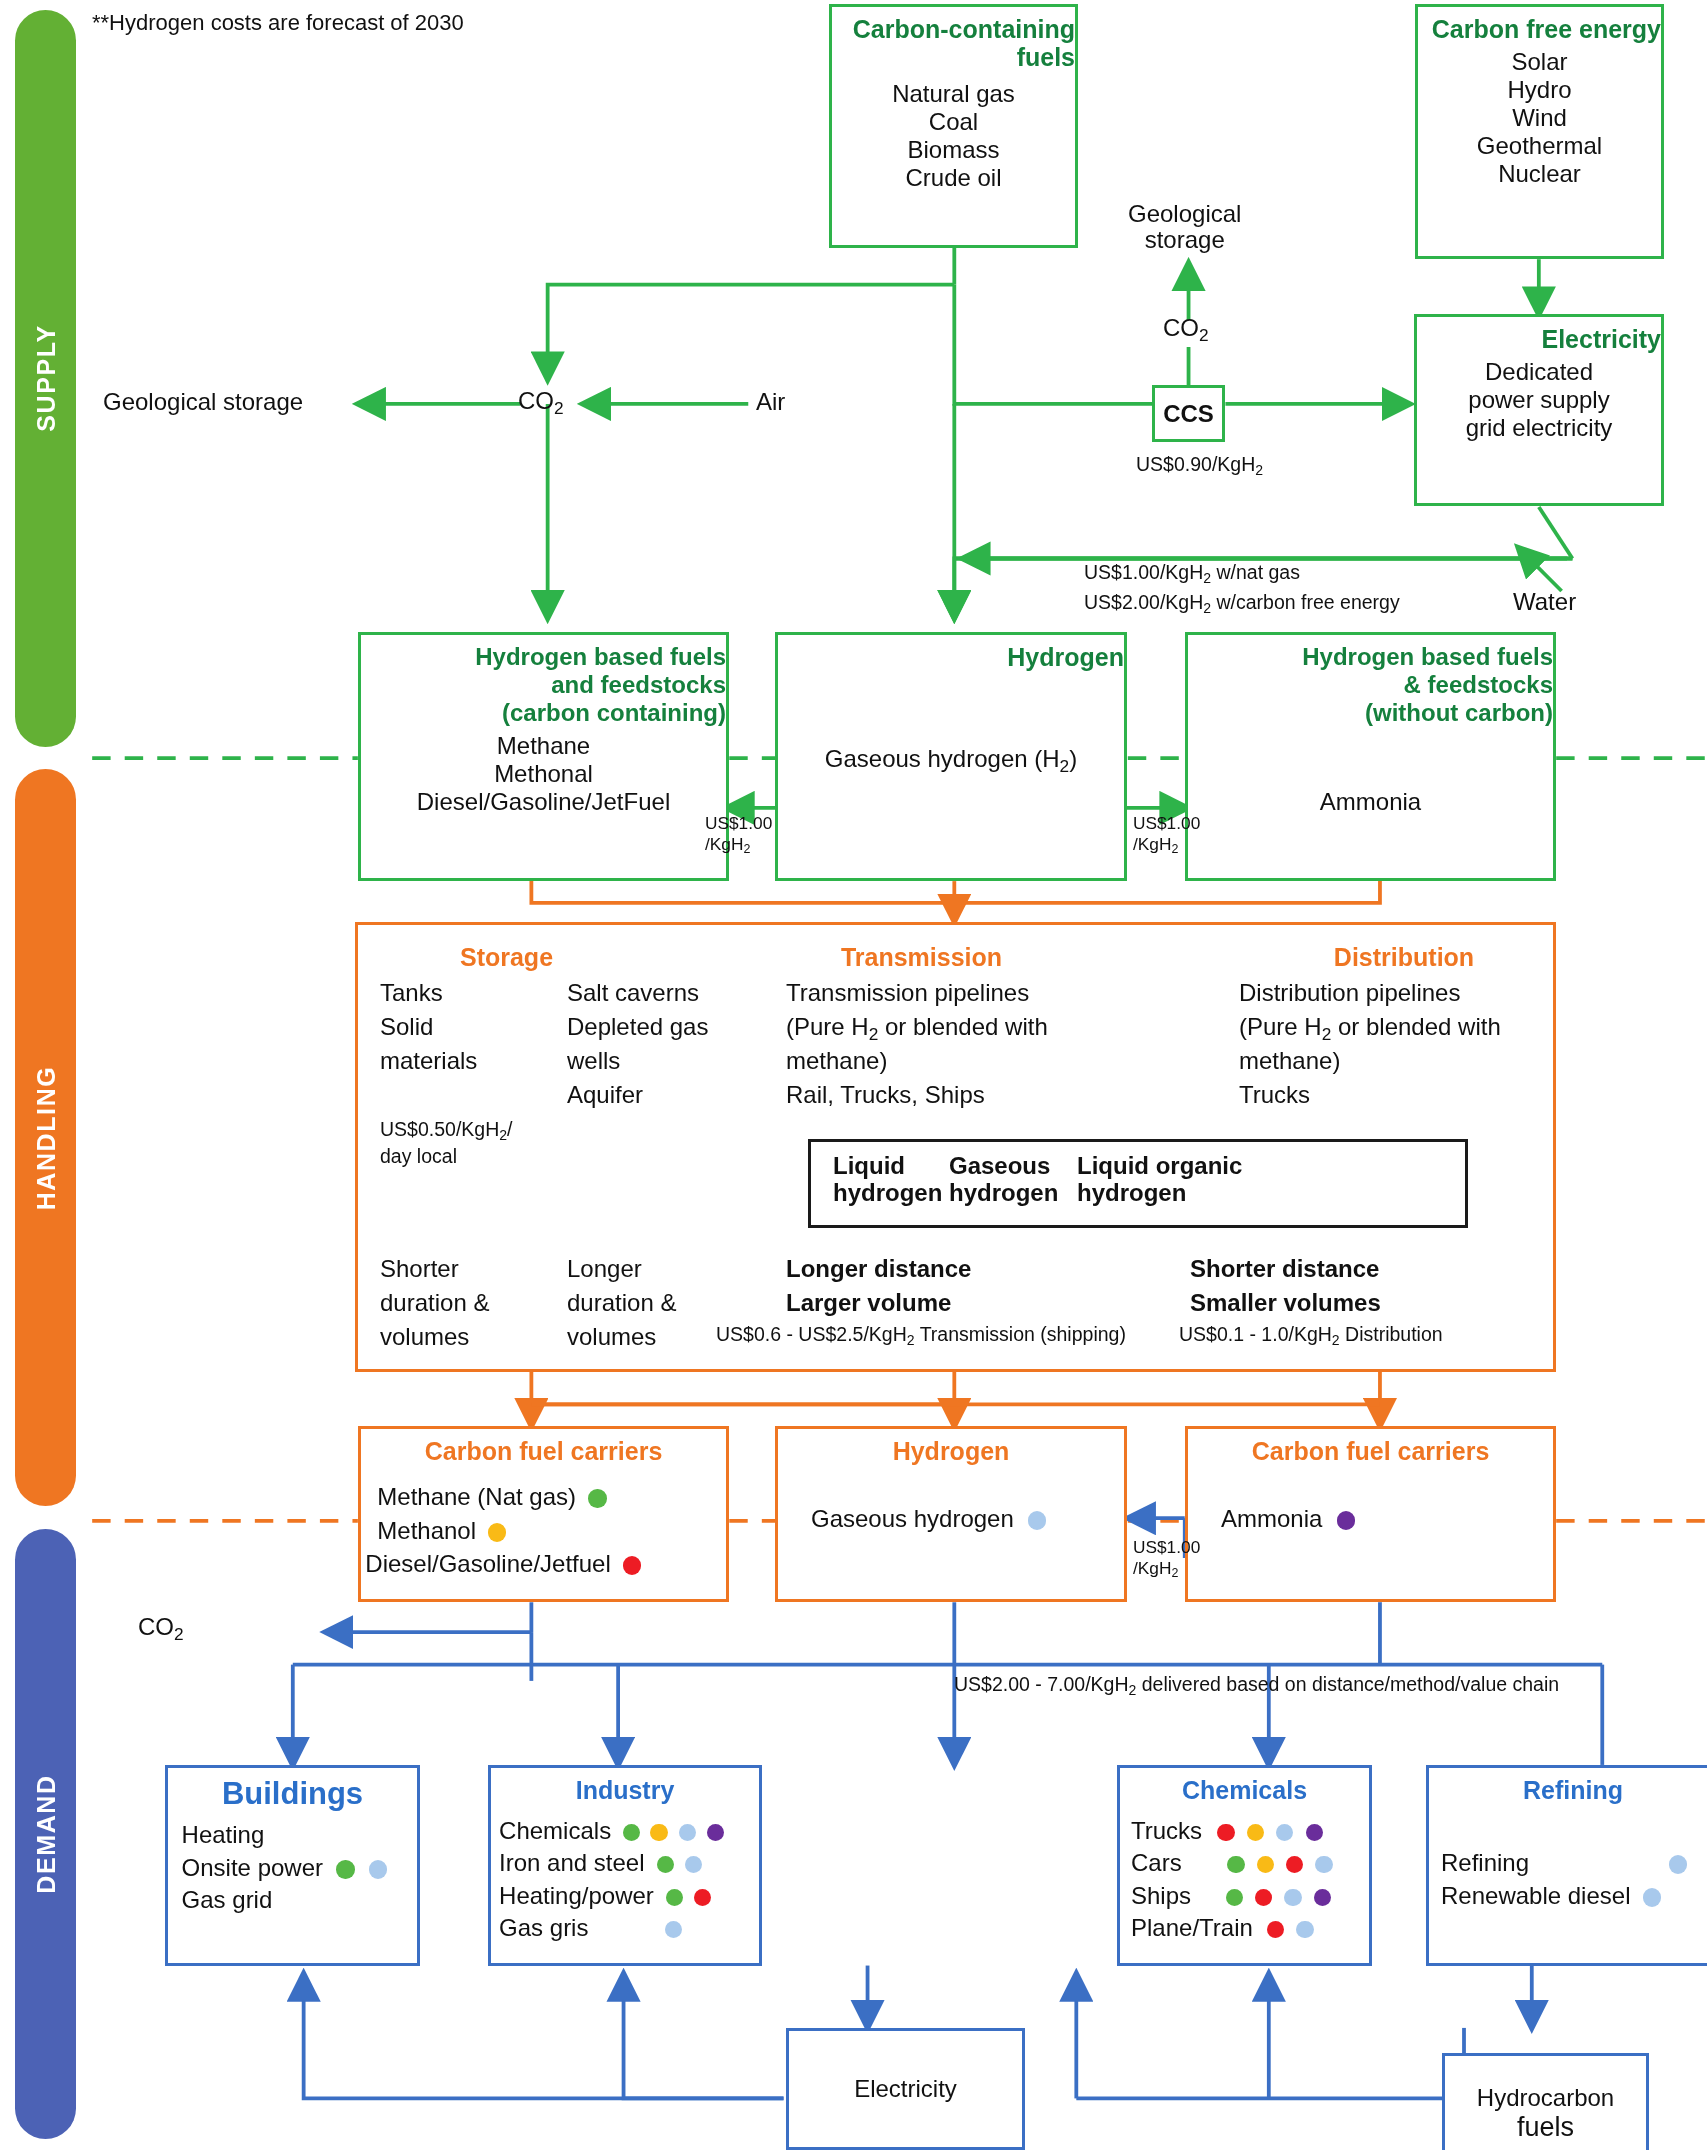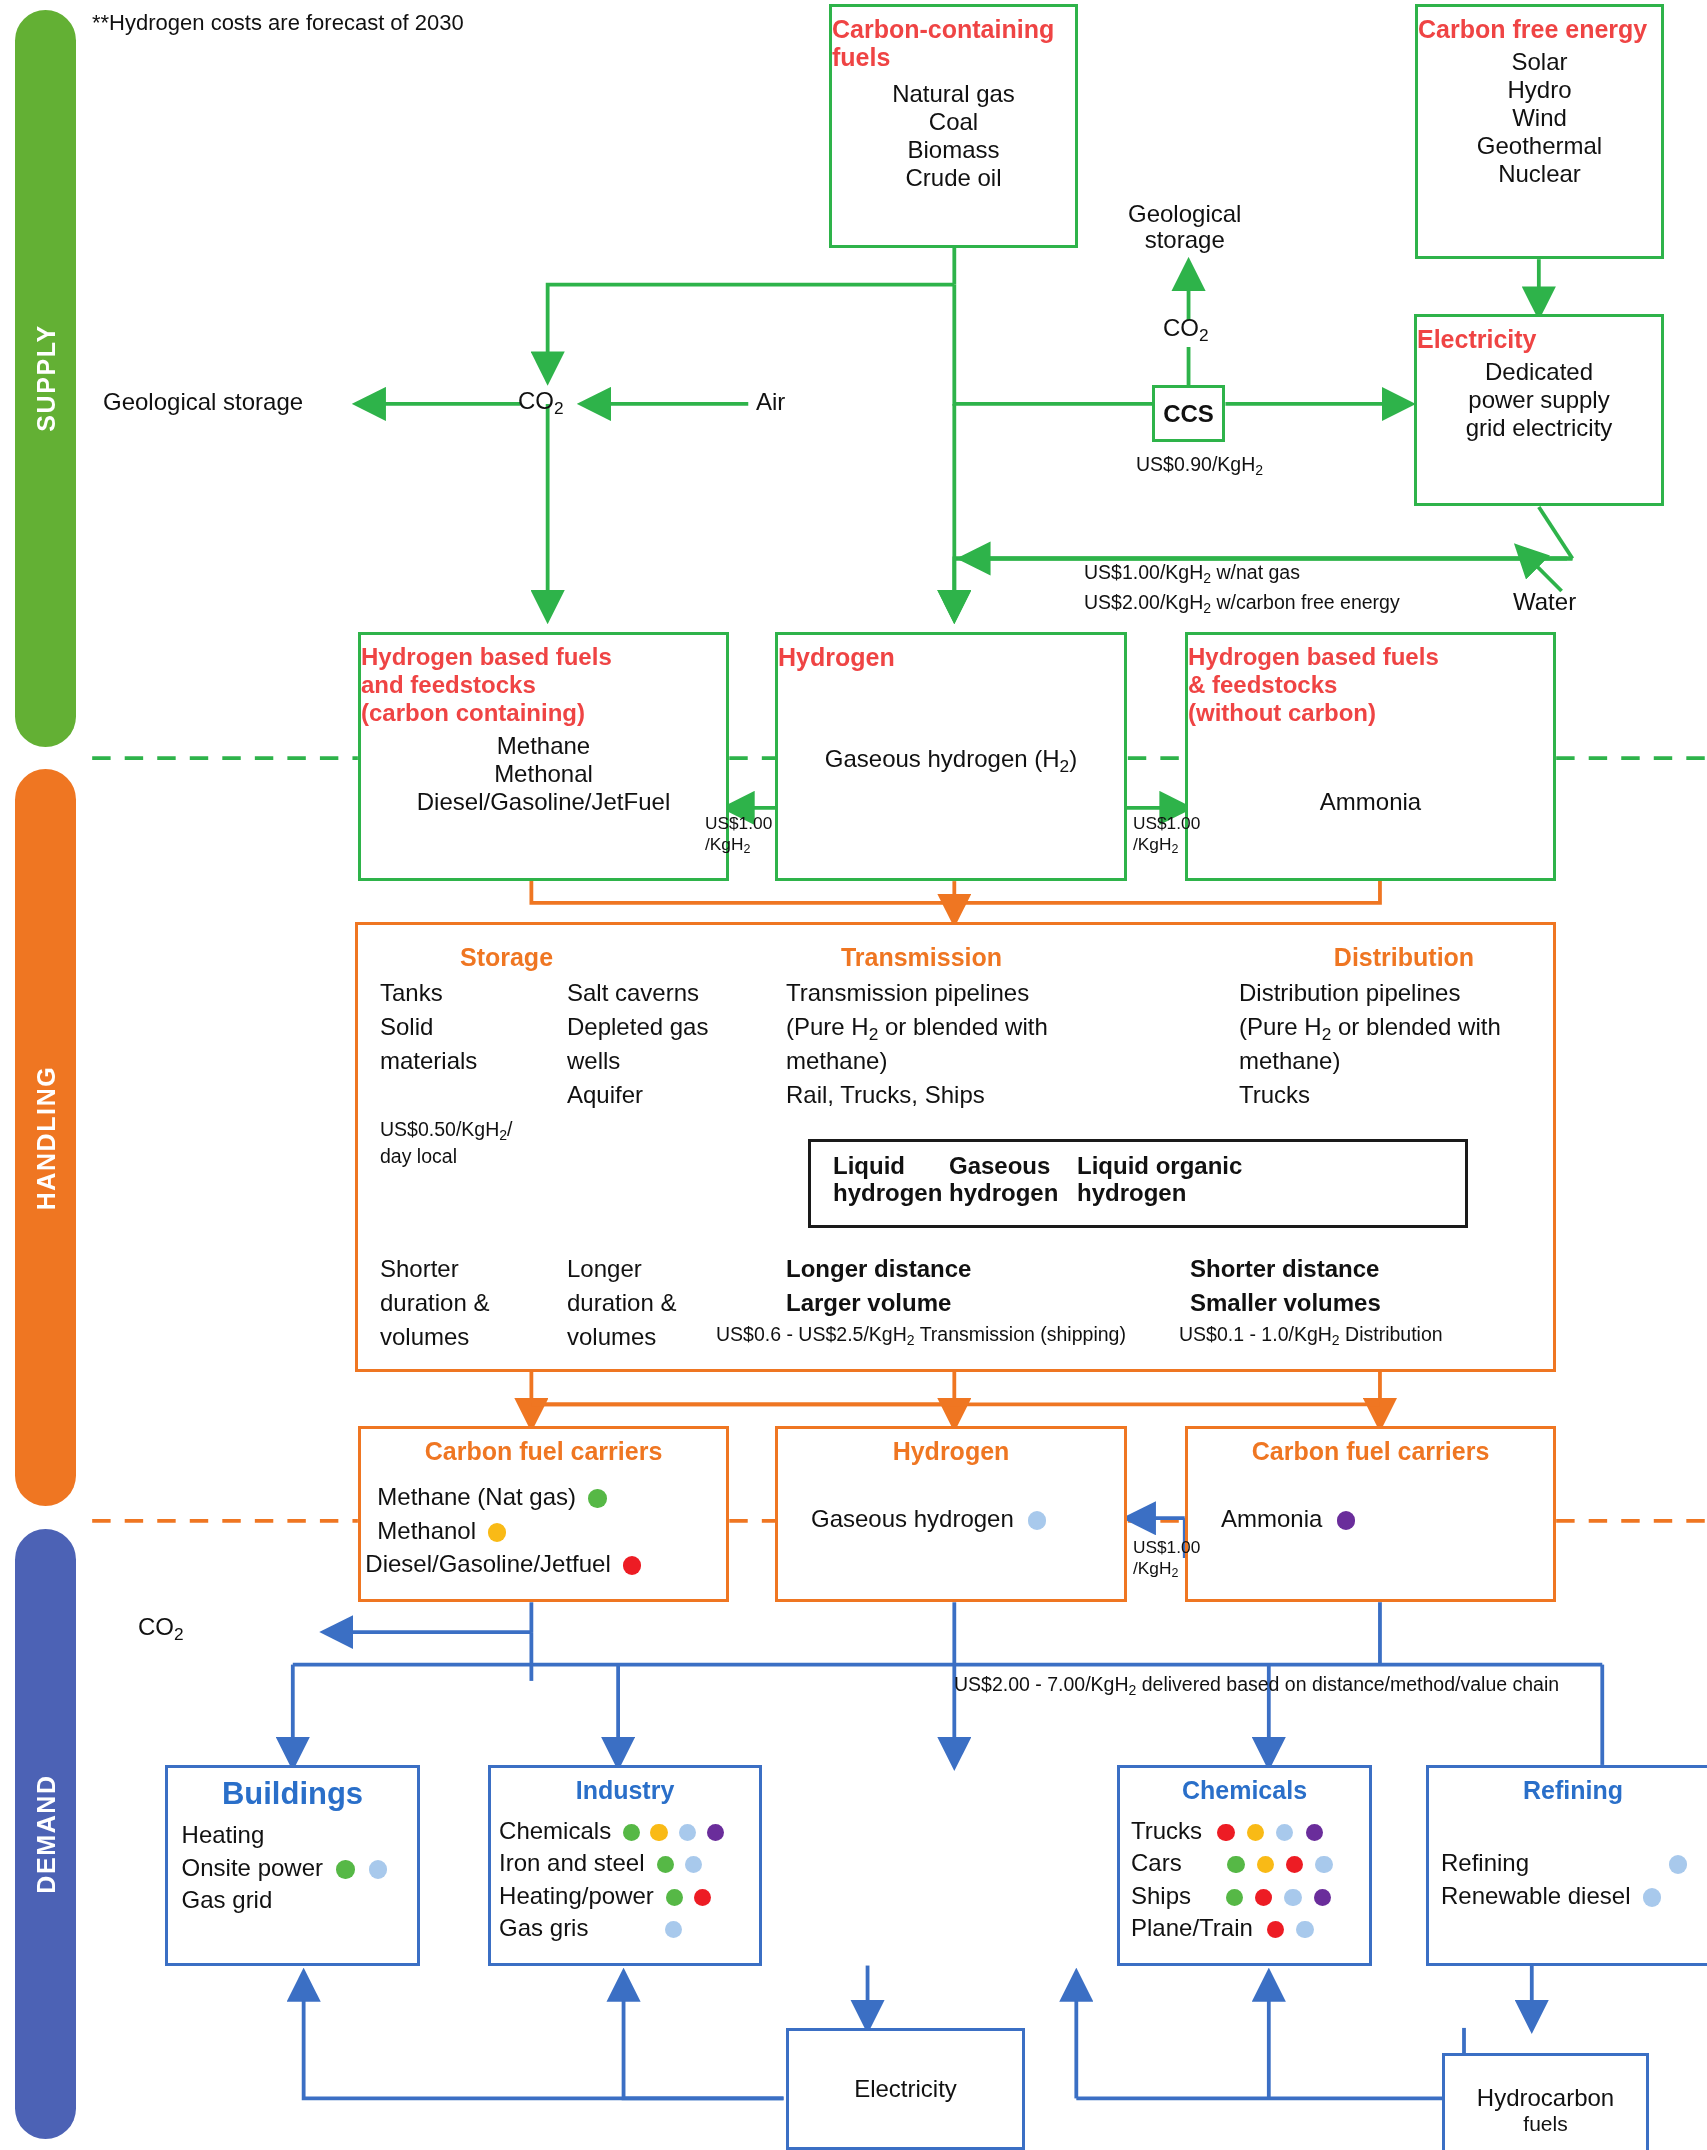--- a/index.html
+++ b/index.html
@@ -4,21 +4,21 @@
 <style>
   html,body{margin:0;padding:0;background:#fff;}
   body{font-family:"Liberation Sans", sans-serif;}
   #root{position:relative;width:1708px;height:2151px;overflow:hidden;background:#fff;}
   .abs{position:absolute;}
   .box{position:absolute;background:#fff;box-sizing:border-box;}
   .gbox{border:3.3px solid #2eb34a;}
   .obox{border:3.3px solid #ef7622;}
   .bbox{border:3.3px solid #3b6fc4;}
   .kbox{border:3.3px solid #1a1a1a;}
-  .title-g{color:#ef4444;font-weight:bold;text-align:left;}
+  .title-g{color:#15803d;font-weight:bold;text-align:right;}
   .title-o{color:#ef7622;font-weight:bold;text-align:center;}
   .title-b{color:#2a6fc9;font-weight:bold;text-align:center;}
   .body-t{color:#111;text-align:center;}
   .lbl{color:#111;}
   .band{position:absolute;border-radius:33px;}
   .band span{
     position:absolute;left:50%;top:50%;
     transform:translate(-50%,-50%) rotate(-90deg);
     color:#fff;font-weight:bold;letter-spacing:1.6px;white-space:nowrap;
   }
@@ -410,17 +410,17 @@
       <span class="dot" style="width:18.4px;height:18.4px;background:#a8c9ec;margin-left:5.4px;"></span>
     </div>
   </div>
 
   <div class="box bbox" style="left:786px;top:2028px;width:239px;height:122px;display:flex;align-items:center;justify-content:center;">
     <div style="font-size:24px;color:#111;">Electricity</div>
   </div>
 
   <div class="box bbox" style="left:1442px;top:2028px;width:207px;height:122px;margin-top:25px;">
     <div class="body-t" style="font-size:24px;margin-top:28px;">Hydrocarbon</div>
-    <div class="body-t" style="font-size:21px;">fuels</div>
+    <div class="body-t" style="font-size:27px;">fuels</div>
   </div>
 
 </div>
 
 
 </body></html>

